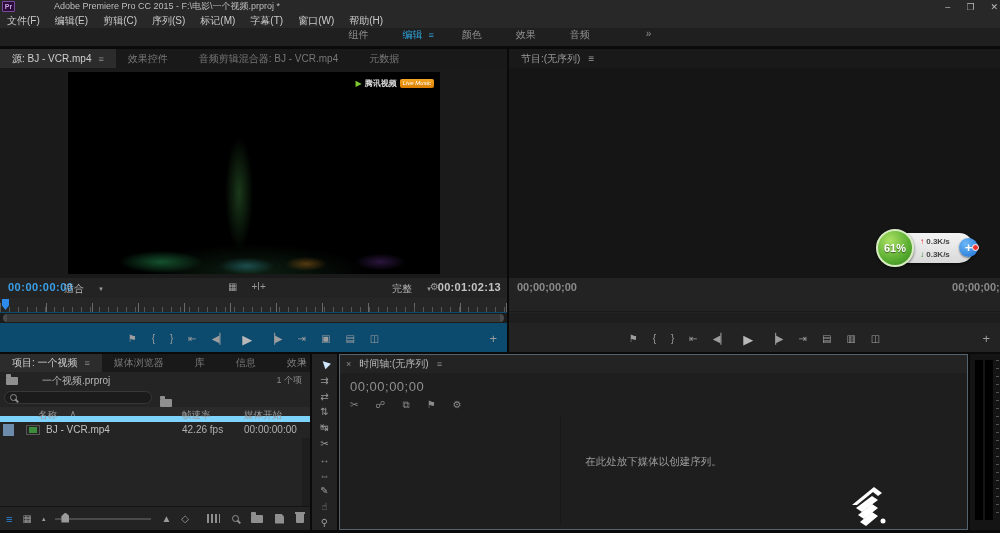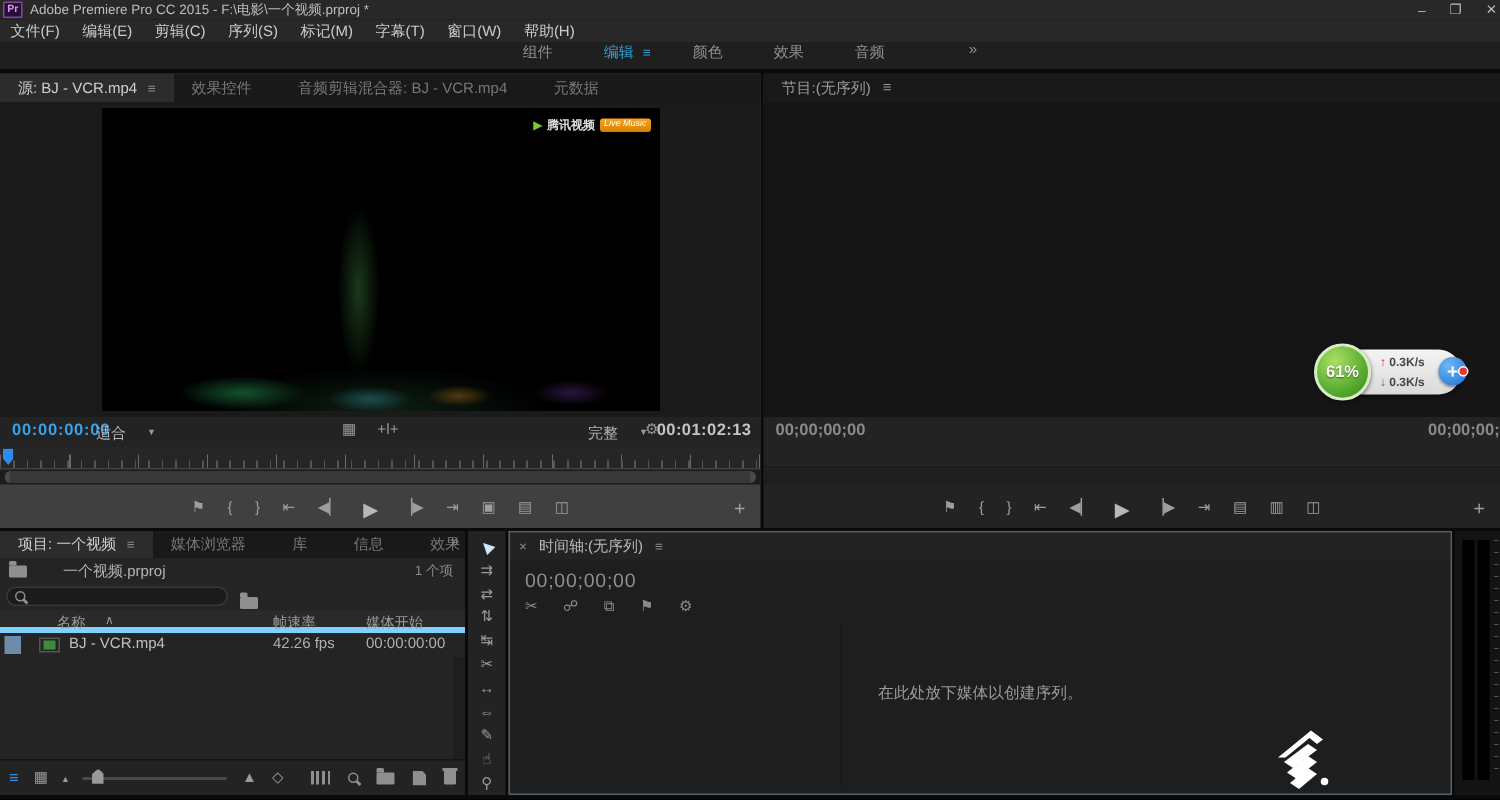--- a/index.html
+++ b/index.html
@@ -2,41 +2,41 @@
 <html><head>
 <meta charset="utf-8">
 <style>
   *{margin:0;padding:0;box-sizing:border-box;}
   html,body{background:#000;}
   body{font-family:"Liberation Sans","DejaVu Sans",sans-serif;}
   .screen{position:relative;width:1000px;height:533px;background:#0a0a0a;overflow:hidden;color:#c8c8c8;}
   .abs{position:absolute;}
 
   
-  .titlebar{left:0;top:0;width:1000px;height:13px;background:#282828;display:flex;align-items:center;font-size:9px;color:#bdbdbd;}
+  .titlebar{left:0;top:0;width:1000px;height:13px;background:#282828;display:flex;align-items:center;font-size:9px;color:#bdbdbd;gap:34px;}
   .pr-badge{width:13px;height:11px;margin:0 5px 0 2px;background:#2a0b39;border:1px solid #7d4a9e;color:#c9a3e0;font-size:7px;font-weight:bold;display:flex;align-items:center;justify-content:center;border-radius:1px;}
   .win-btns{position:absolute;right:0;top:0;height:13px;display:flex;align-items:center;gap:16px;padding-right:2px;color:#bdbdbd;font-size:9px;}
   .menubar{left:0;top:13px;width:1000px;height:15px;background:#282828;display:flex;align-items:center;gap:15px;padding-left:7px;font-size:10px;color:#cbcbcb;}
   .menubar .mitem{cursor:default;}
 
   
   .wsbar{left:0;top:28px;width:1000px;height:18px;background:#1f1f1f;display:flex;align-items:flex-start;justify-content:center;gap:28px;font-size:10px;color:#8f8f8f;}
   .wsbar .wtab{display:flex;gap:6px;align-items:center;}
   .wsbar .wtab.active{color:#2f9fd6;}
   .wsbar .wtab .mg{color:#2f9fd6;font-size:9px;}
   .ws-overflow{margin-left:22px;color:#8f8f8f;}
 
   
   .ptabs{display:flex;height:19px;background:#191919;font-size:10px;align-items:stretch;}
   .ptab{display:flex;align-items:center;padding:0 12px;color:#777;white-space:nowrap;}
   .ptab.active{background:#2c2c2c;color:#cfcfcf;}
   .ptab .mg{margin-left:7px;color:#8a8a8a;font-size:9px;}
 
   
-  .src-panel{left:0;top:49px;width:507px;height:303px;background:#404040;overflow:hidden;}
+  .src-panel{left:0;top:49px;width:507px;height:303px;background:#0c4a6e;overflow:hidden;}
   .viewport{position:absolute;left:0;top:19px;width:100%;height:210px;background:#1a1a1a;}
   .video-frame{position:absolute;left:68px;top:4px;width:372px;height:202px;background:
       radial-gradient(ellipse 20px 80px at 46% 60%, rgba(70,150,70,.38), transparent 70%),
       radial-gradient(ellipse 60px 16px at 25% 94%, rgba(40,160,90,.5), transparent 70%),
       radial-gradient(ellipse 40px 12px at 48% 96%, rgba(60,180,200,.35), transparent 70%),
       radial-gradient(ellipse 30px 10px at 64% 95%, rgba(230,140,30,.35), transparent 70%),
       radial-gradient(ellipse 36px 12px at 84% 94%, rgba(140,70,200,.3), transparent 70%),
       radial-gradient(ellipse 150px 40px at 50% 100%, rgba(30,70,40,.45), transparent 75%),
       #000;}
   .tencent{position:absolute;right:6px;top:6px;display:flex;align-items:center;gap:3px;}
@@ -73,21 +73,21 @@
   
   .proj-panel{left:0;top:354px;width:310px;height:176px;background:#242424;overflow:hidden;}
   .proj-panel .ptabs{height:18px;}
   .pov{position:absolute;right:4px;top:2px;color:#8f8f8f;font-size:10px;}
   .crumb{position:absolute;left:0;top:18px;width:100%;height:17px;display:flex;align-items:center;font-size:10px;color:#b5b5b5;}
   .crumb .nm{margin-left:24px;}
   .crumb .cnt{position:absolute;right:8px;color:#8a8a8a;font-size:9px;}
   .searchrow{position:absolute;left:0;top:35px;width:100%;height:18px;}
   .searchbox{position:absolute;left:4px;top:2px;width:148px;height:13px;background:#1b1b1b;border:1px solid #383838;border-radius:7px;display:flex;align-items:center;padding-left:5px;}
   .sr-folder{position:absolute;left:160px;top:4px;}
-  .thead{position:absolute;left:0;top:53px;width:100%;height:15px;background:#2a2a2a;border-bottom:4px solid #7dd3fc;font-size:9.5px;color:#9a9a9a;}
+  .thead{position:absolute;left:0;top:53px;width:100%;height:15px;background:#2a2a2a;border-bottom:6px solid #7dd3fc;font-size:9.5px;color:#9a9a9a;}
   .thead .c1{position:absolute;left:38px;top:2px;}
   .thead .sort{position:absolute;left:70px;top:2px;font-size:8px;}
   .thead .c2{position:absolute;left:182px;top:2px;}
   .thead .c3{position:absolute;left:244px;top:2px;}
   .trow{position:absolute;left:0;top:68px;width:100%;height:16px;font-size:10px;color:#c0c0c0;}
   .chip{position:absolute;left:3px;top:2px;width:11px;height:12px;background:#6d8cab;}
   .icon-film{position:absolute;left:26px;top:3px;width:14px;height:10px;background:#262626;border:1px solid #555;}
   .icon-film::before{content:"";position:absolute;left:2px;top:1px;right:2px;bottom:1px;background:#3d8b3d;}
   .trow .nm{position:absolute;left:46px;top:2px;width:130px;overflow:hidden;white-space:nowrap;}
   .trow .fps{position:absolute;left:182px;top:2px;color:#b0b0b0;}

